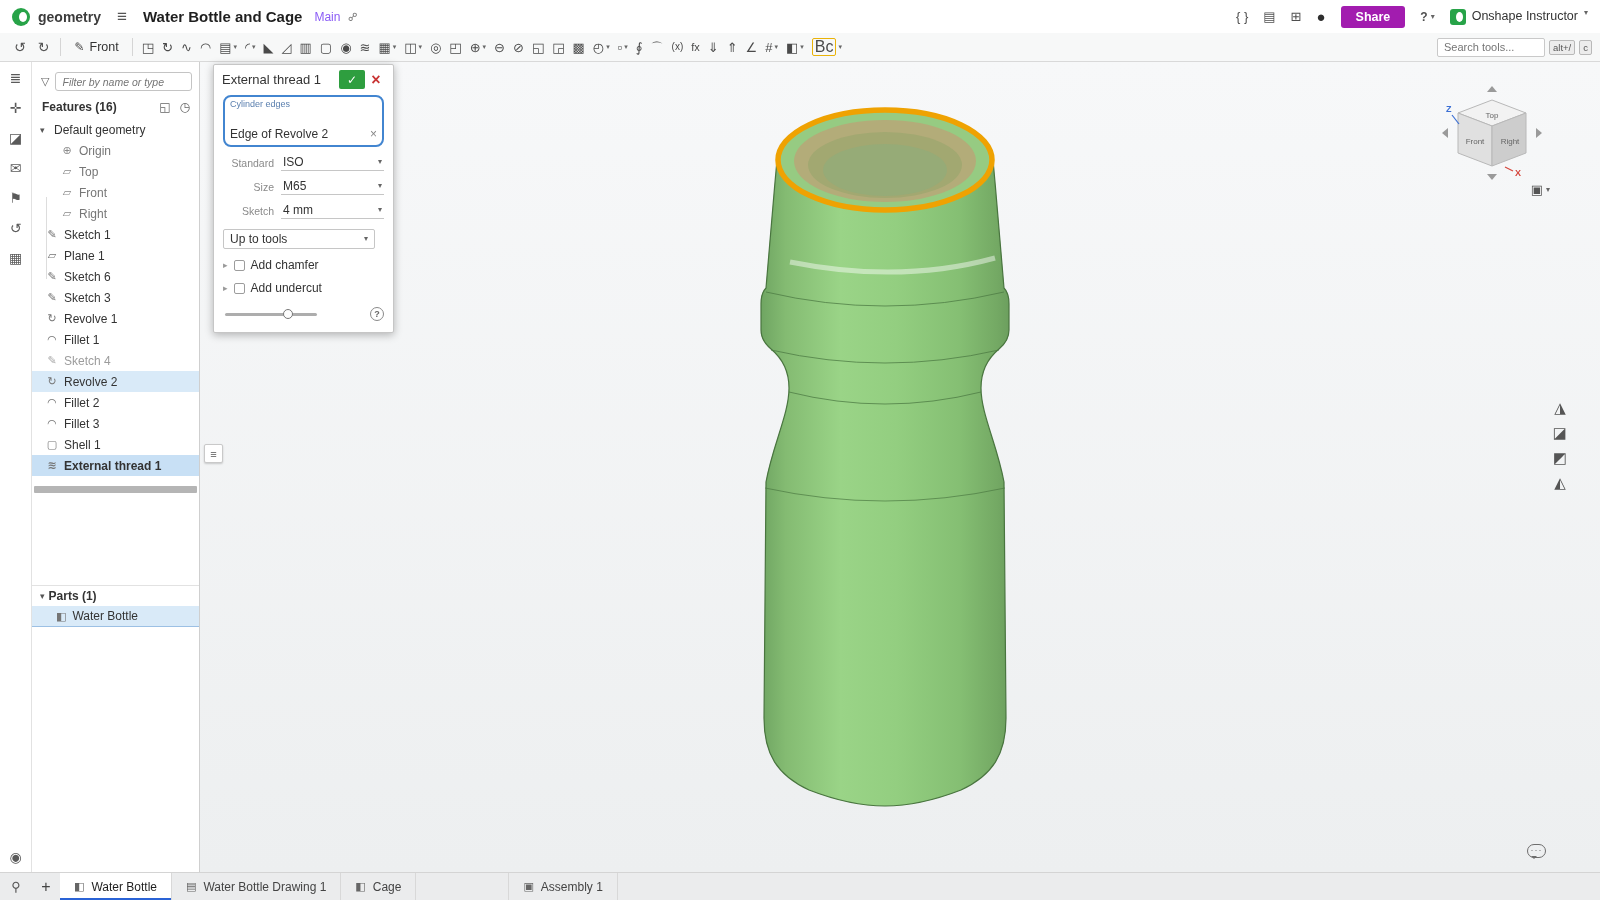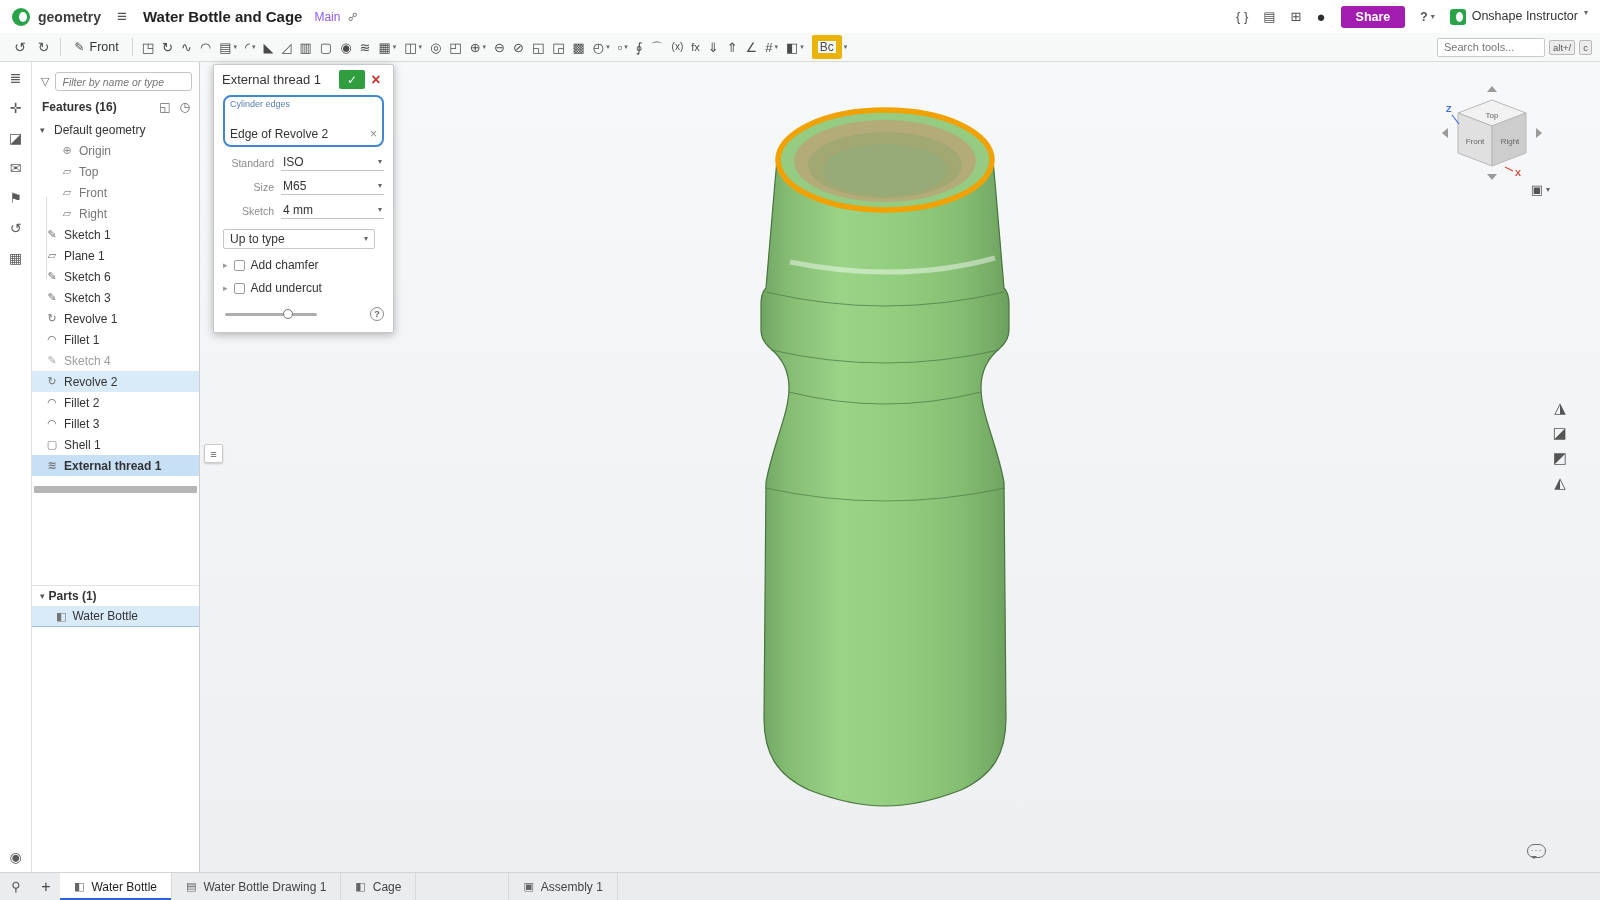--- a/index.html
+++ b/index.html
@@ -255,21 +255,21 @@
       </span>
     <span class="ticon">
         <i>#</i>
         <b class="car">▾</b>
       </span>
     <span class="ticon">
         <i>◧</i>
         <b class="car">▾</b>
       </span>
     <span class="ticon">
-        <i style="font-size:12px;border:6px solid #eab308;border-radius:2px;padding:0 2px">Bc</i>
+        <i style="font-size:16px;border:1px solid #eab308;border-radius:2px;padding:0 2px">Bc</i>
         <b class="car">▾</b>
       </span>
     <span class="tb-search">
       <input type="text" placeholder="Search tools..." style="">
       <span class="kbd">alt+/</span>
       <span class="kbd">c</span>
     </span>
   </div>
 
   <div class="left-rail">
@@ -494,21 +494,21 @@
           </span>
       </div>
       <div class="prow">
         <span class="plabel">Sketch</span>
         <span class="pctl">
             <span>4 mm</span>
             <span class="caret">▾</span>
           </span>
       </div>
       <div class="term">
-        <span>Up to type</span>
+        <span>Up to tools</span>
         <span class="caret">▾</span>
       </div>
       <div class="opt">
         <span class="chev">▸</span>
         <span class="checkbox"></span>
         <span class="olabel">Add chamfer</span>
       </div>
       <div class="opt">
         <span class="chev">▸</span>
         <span class="checkbox"></span>

